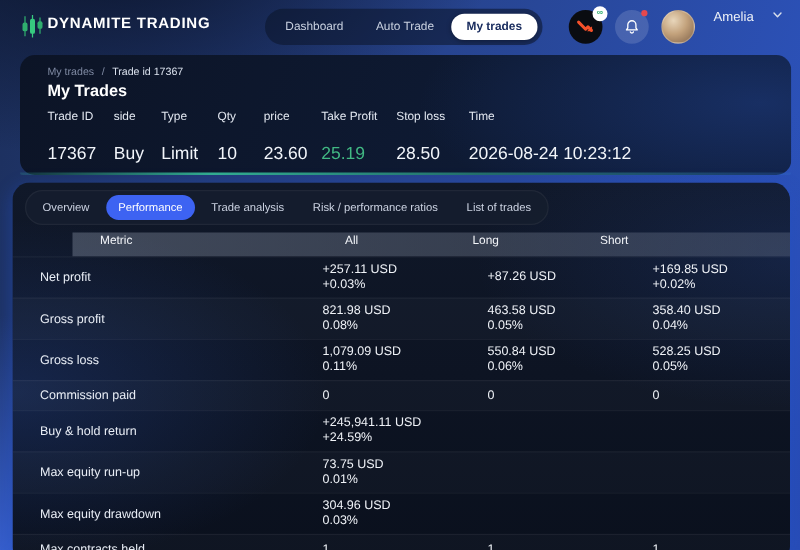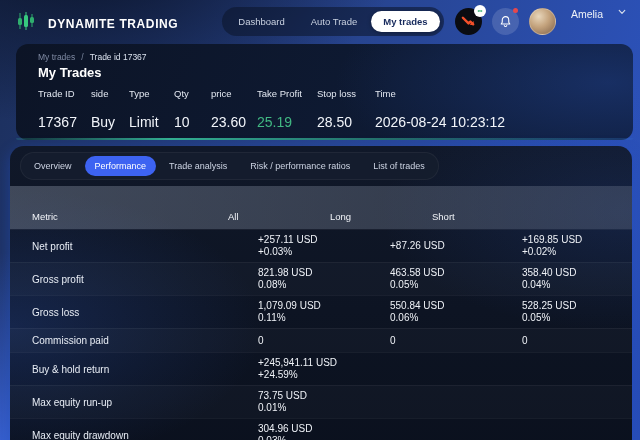--- a/index.html
+++ b/index.html
@@ -9,21 +9,21 @@
     color:#e9edf5;
     background:
       radial-gradient(520px 300px at 14% -12%, rgba(10,18,38,.95) 0%, rgba(10,18,38,0) 60%),
       radial-gradient(620px 420px at -8% 112%, rgba(64,112,245,.95) 0%, rgba(64,112,245,0) 58%),
       radial-gradient(760px 520px at 108% 90%, rgba(38,74,178,.9) 0%, rgba(38,74,178,0) 60%),
       linear-gradient(105deg, #1c2f5c 0%, #27448f 48%, #2d55c4 100%);
   }
 
   
   .header { height:42px; display:flex; align-items:center; padding:0 14px 0 16px; }
-  .logo { display:flex; align-items:flex-end; gap:12px; }
+  .logo { display:flex; align-items:flex-start; gap:2px; }
   .logo-text { font-size:12px; font-weight:bold; letter-spacing:.6px; color:#fff; }
   .main-nav { margin-left:44px; display:inline-flex; align-items:center; gap:2px;
     background:rgba(11,20,40,.55); border-radius:999px; padding:4px; }
   .nav-item { border:none; background:transparent; color:#c9d1e0; font-family:inherit;
     font-size:9.5px; padding:5px 12px; border-radius:999px; cursor:pointer; }
   .nav-item.active { background:#fff; color:#16295c; font-weight:bold;
     box-shadow:0 1px 4px rgba(0,0,0,.35); }
   .right-cluster { margin-left:auto; display:flex; align-items:center; gap:10px; }
   .promo-wrap { position:relative; width:27px; height:27px; }
   .promo { width:27px; height:27px; border-radius:50%; background:#0a0c11; display:flex;
@@ -72,22 +72,22 @@
       linear-gradient(180deg, #101829 0%, #0a101d 100%);
     box-shadow:0 4px 14px rgba(36,80,200,.45); }
   .tabs-row { padding:6px 10px; }
   .tabs { display:inline-flex; align-items:center; gap:3px; background:rgba(21,29,46,.92);
     border:1px solid rgba(255,255,255,.05); border-radius:999px; padding:3px; }
   .tab { border:none; background:transparent; font-family:inherit; color:#ccd3e2;
     font-size:9px; padding:5px 10px; border-radius:999px; cursor:pointer; }
   .tab.active { background:var(--accent); color:#fff; }
 
   .m-head { display:grid; grid-template-columns:196px 102px 102px 1fr;
-    padding:25px 0 7px 22px; font-size:9.5px; color:#f3f5f9;
-    background:linear-gradient(90deg, rgba(150,160,178,.36), rgba(130,140,160,.28)); }
+    padding:1px 0 7px 22px; font-size:9.5px; color:#f3f5f9;
+    background:linear-gradient(90deg, rgba(150,160,178,.36), rgba(130,140,160,.28));margin-left:48px; }
   .m-row { display:grid; grid-template-columns:196px 102px 102px 1fr;
     padding:4px 0 4px 22px; border-top:1px solid rgba(255,255,255,.05); min-height:24px;
     align-items:center;gap:30px; }
   .m-row:nth-child(even) { background:rgba(255,255,255,.025); }
   .metric-label { font-size:10px; color:#e8edf5; }
   .cell .line { font-size:10px; line-height:12px; color:#eff2f7; }
 </style>
 </head>
 <body>
 

